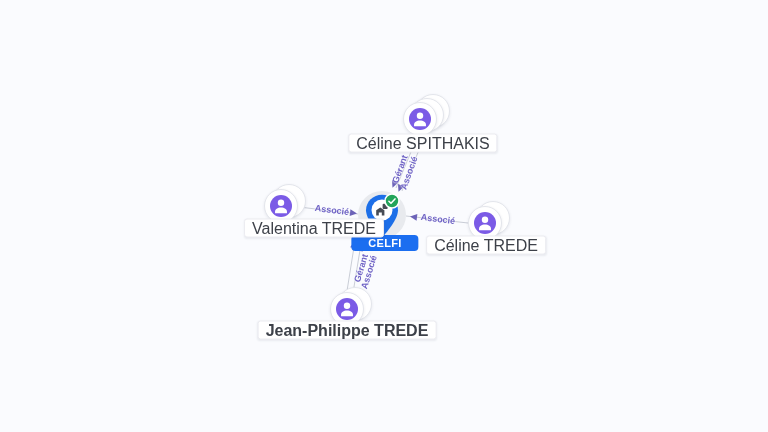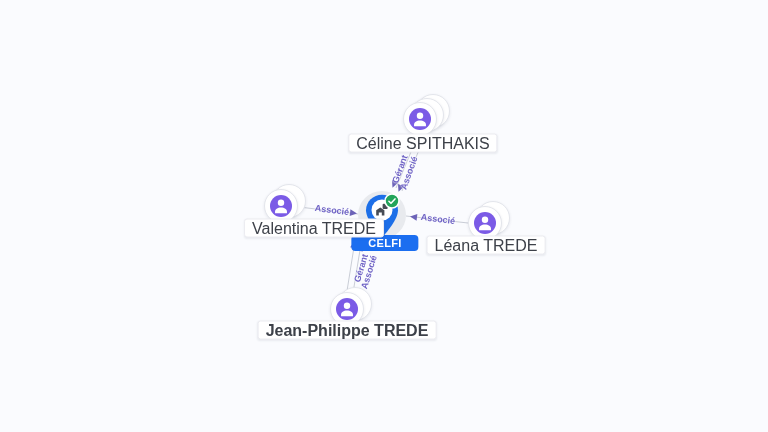--- a/index.html
+++ b/index.html
@@ -104,21 +104,21 @@
       <div class="node" style="left: 485px; top: 223px;">
         <div class="stack-circle" style="left: -9px; top: -22px;"></div>
         <div class="node-circle" style="left: -17px; top: -17px;">
           <div class="avatar">
             <svg viewBox="0 0 24 24" width="22" height="22">
               <circle cx="12" cy="8.4" r="3.5" fill="#fff"></circle>
               <path d="M12 13.5c-3.8 0-6.5 2-6.5 4.6V20h13v-1.9c0-2.6-2.7-4.6-6.5-4.6z" fill="#fff"></path>
             </svg>
           </div>
         </div>
-        <div class="name-label" style="left: 1px; top: 22px;">Léana TREDE</div>
+        <div class="name-label" style="left: 1px; top: 22px;">Céline TREDE</div>
       </div>
       <div class="node" style="left: 347px; top: 309px;">
         <div class="stack-circle" style="left: -9px; top: -22px;"></div>
         <div class="node-circle" style="left: -17px; top: -17px;">
           <div class="avatar">
             <svg viewBox="0 0 24 24" width="22" height="22">
               <circle cx="12" cy="8.4" r="3.5" fill="#fff"></circle>
               <path d="M12 13.5c-3.8 0-6.5 2-6.5 4.6V20h13v-1.9c0-2.6-2.7-4.6-6.5-4.6z" fill="#fff"></path>
             </svg>
           </div>

